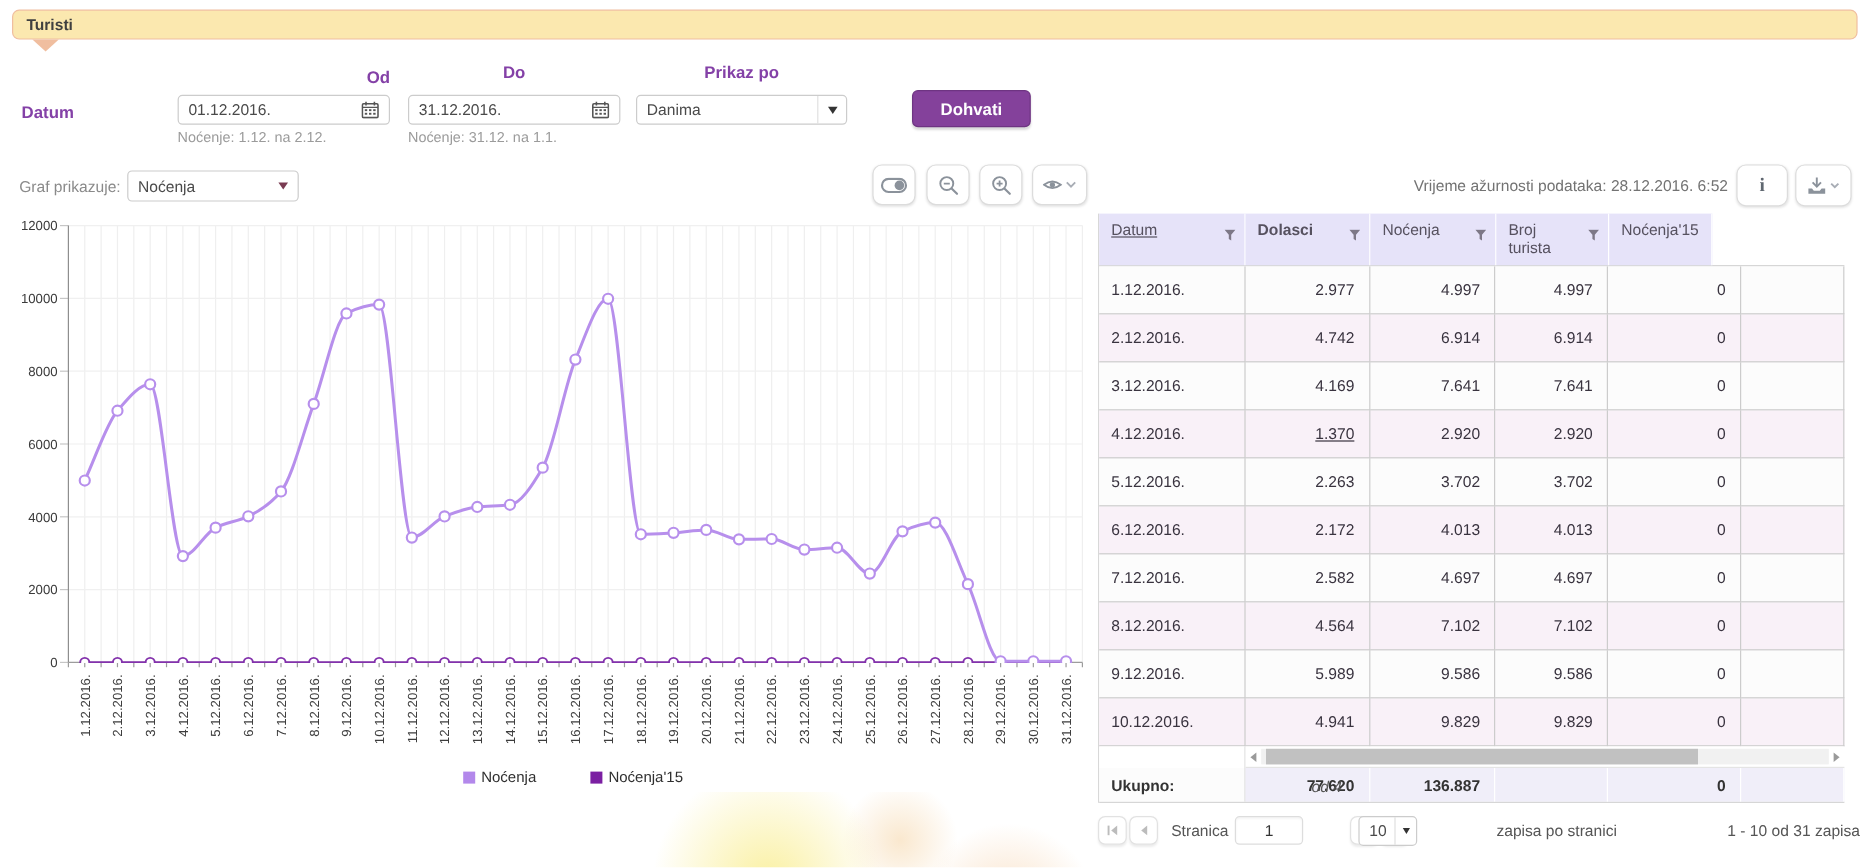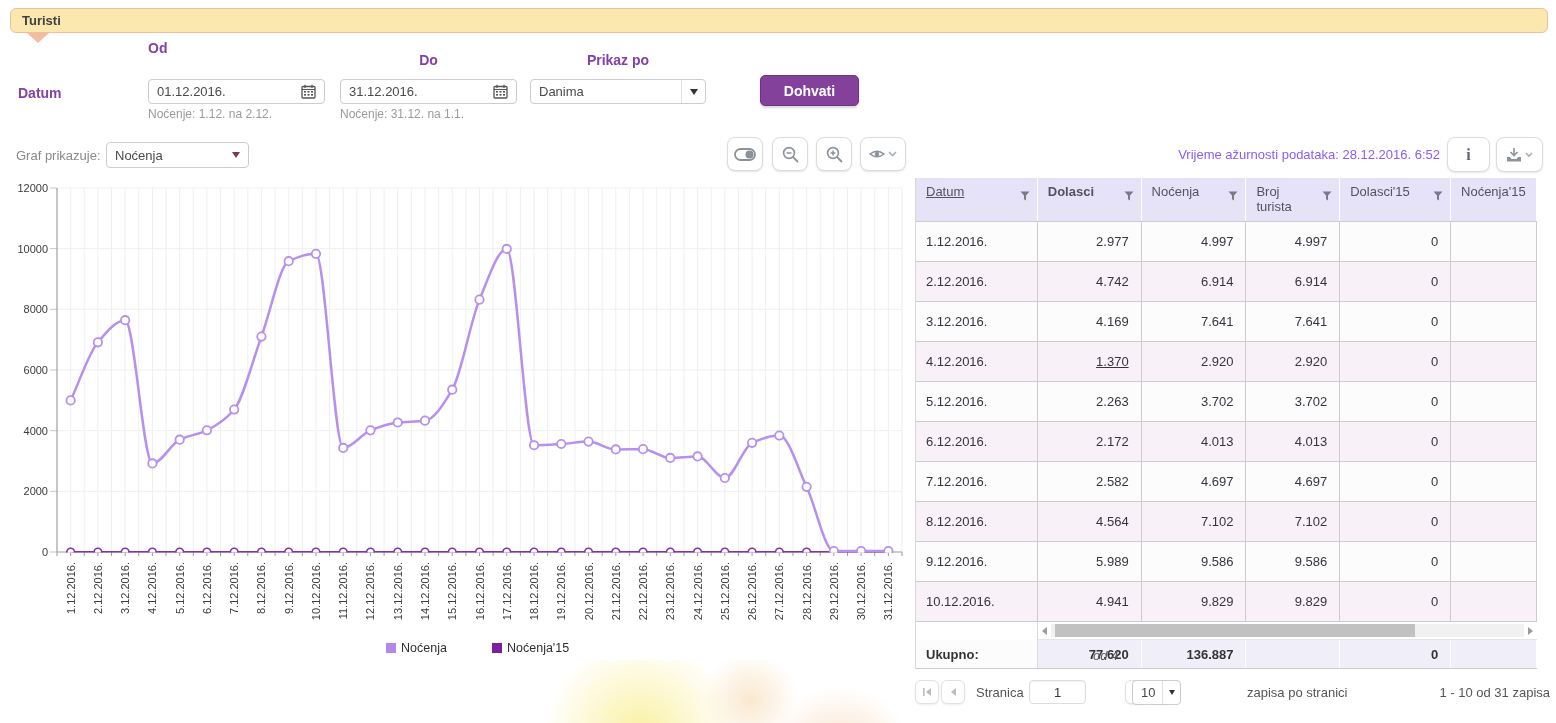--- a/index.html
+++ b/index.html
@@ -17,21 +17,21 @@
   .flabel { font-weight:bold; font-size:14px; color:#8441a7; }
   .note { font-size:12px; color:#9b9b9b; }
   .inputbox { height:25px; border:1px solid #ccc; border-radius:4px; background:#fff; font-size:13px; color:#4a4a4a; display:flex; align-items:center; padding:0 8px; }
   .inputbox .grow { flex:1; }
   .selectbox { height:25px; border:1px solid #ccc; border-radius:4px; background:#fff; font-size:13px; color:#4a4a4a; display:flex; align-items:center; }
   .selectbox .val { flex:1; padding-left:8px; }
   .selectbox .arr { width:24px; align-self:stretch; border-left:1px solid #e0e0e0; display:flex; align-items:center; justify-content:center; }
   .tri-down { width:0; height:0; border-left:4px solid transparent; border-right:4px solid transparent; border-top:6px solid #333; }
   .btn-primary { background:#84419b; color:#fff; font-weight:bold; font-size:14px; border:1px solid #6e3482; border-radius:5px; display:flex; align-items:center; justify-content:center; box-shadow:0 2px 2px rgba(0,0,0,.15); }
   .toolbtn { background:#fff; border:1px solid #dcdcdc; border-radius:8px; box-shadow:0 1px 2px rgba(0,0,0,.10); display:flex; align-items:center; justify-content:center; }
-  .gray-note { font-size:13px; color:#8b5cf6; }
+  .gray-note { font-size:13px; color:#737373; }
   
   #grid { left:915px; top:178px; width:622px; border-left:1px solid #d8d8d8; }
   .hrow { display:flex; height:44px; border-bottom:1px solid #ccc; }
   .hcell { background:#e6e3f9; border-right:1px solid #fff; color:#56515f; font-size:13px; padding:6px 22px 0 10px; position:relative; line-height:15px; }
   .hcell .funnel { position:absolute; right:7px; top:11px; }
   .brow { display:flex; height:40px; }
   .bcell { border-right:1px solid #ccc; border-bottom:1px solid #ccc; font-size:13px; color:#39333f; display:flex; align-items:center; }
   .bcell.num { justify-content:flex-end; padding-right:12px; }
   .bcell.date { padding-left:10px; }
   .scrollrow { display:flex; height:18px; }
@@ -48,21 +48,21 @@
 </head>
 <body>
 
 <div class="blobs"></div>
 
 <div class="topbar abs">
     <span>Turisti</span>
   </div>
 <div class="topbar-arrow abs"></div>
 
-<div class="flabel abs" style="left:148px; top:40px; width:177px; text-align:left;">Od</div>
+<div class="flabel abs" style="left:148px; top:56px; width:177px; text-align:right;">Od</div>
 <div class="flabel abs" style="left:340px; top:52px; width:177px; text-align:center;">Do</div>
 <div class="flabel abs" style="left:530px; top:52px; width:176px; text-align:center;">Prikaz po</div>
 <div class="flabel abs" style="left:18px; top:85px;">Datum</div>
 
 <div class="inputbox abs" style="left:148px; top:79px; width:177px;">
   <span class="grow">01.12.2016.</span>
   <span style="display:flex;">
     <svg width="15" height="15" viewBox="0 0 15 15">
         <rect x="1" y="2.5" width="13" height="11.5" rx="1" fill="none" stroke="#555" stroke-width="1.3"></rect>
         <line x1="4" y1="0.8" x2="4" y2="4" stroke="#555" stroke-width="1.3"></line>
@@ -426,23 +426,20 @@
           </svg></span></div>
       <div class="hcell" style="width:104px;font-weight:bold;"><span style="">Dolasci</span><span class="funnel"><svg width="10" height="10" viewBox="0 0 10 10">
             <path d="M0.5 0.5 H9.5 L6 4.6 V9.5 L4 8.2 V4.6 Z" fill="#7d7887"></path>
           </svg></span></div>
       <div class="hcell" style="width:105px;"><span style="">Noćenja</span><span class="funnel"><svg width="10" height="10" viewBox="0 0 10 10">
             <path d="M0.5 0.5 H9.5 L6 4.6 V9.5 L4 8.2 V4.6 Z" fill="#7d7887"></path>
           </svg></span></div>
       <div class="hcell" style="width:94px;"><span style="">Broj turista</span><span class="funnel"><svg width="10" height="10" viewBox="0 0 10 10">
             <path d="M0.5 0.5 H9.5 L6 4.6 V9.5 L4 8.2 V4.6 Z" fill="#7d7887"></path>
           </svg></span></div>
-      <div class="hcell" style="width:111px;"><span style="">Dolasci'15</span><span class="funnel"><svg width="10" height="10" viewBox="0 0 10 10">
-            <path d="M0.5 0.5 H9.5 L6 4.6 V9.5 L4 8.2 V4.6 Z" fill="#7d7887"></path>
-          </svg></span></div>
       <div class="hcell" style="width:86px;"><span style="">Noćenja'15</span></div>
     </div>
     <div class="brow" style="background:#fcfcfc;">
       <div class="bcell date" style="width:122px;">1.12.2016.</div>
       <div class="bcell num" style="width:104px;">2.977</div>
       <div class="bcell num" style="width:105px;">4.997</div>
       <div class="bcell num" style="width:94px;">4.997</div>
       <div class="bcell num" style="width:111px;">0</div>
       <div class="bcell num" style="width:86px;"></div>
     </div>

